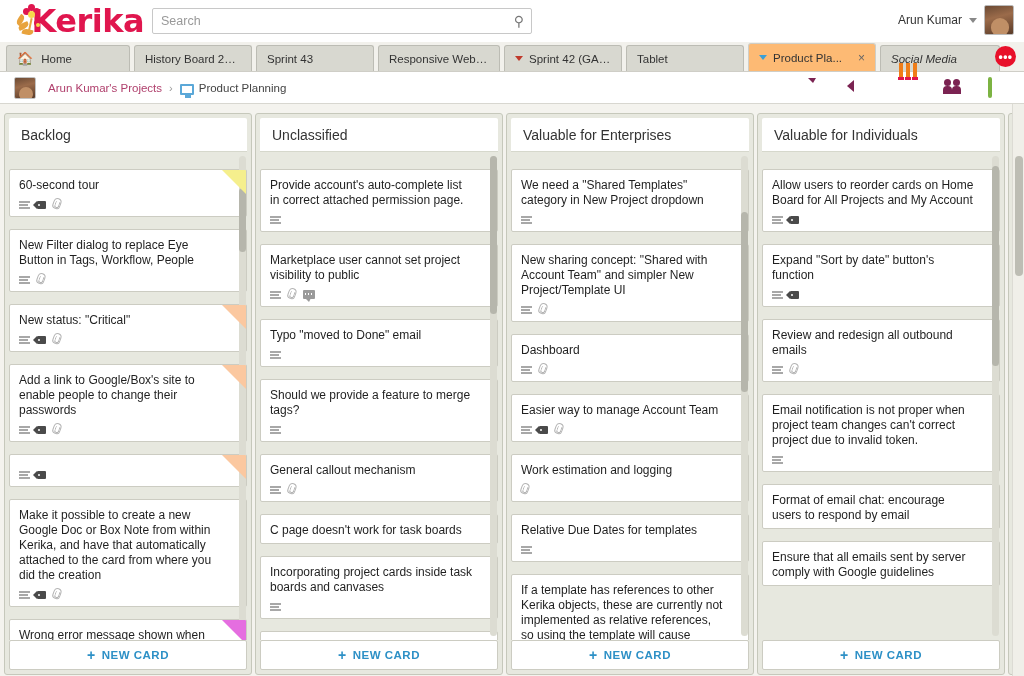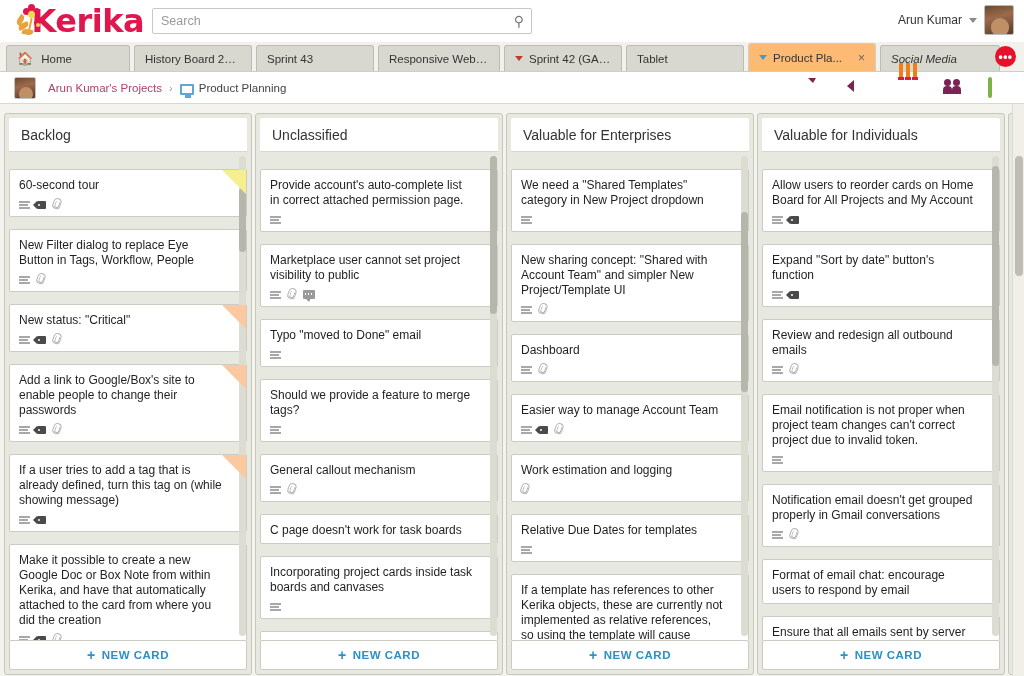--- a/index.html
+++ b/index.html
@@ -555,21 +555,20 @@
               <span></span>
               <span></span>
               <span></span>
             </span>
             <span class="m-tag"></span>
             <span class="m-clip"></span>
           </div>
         </div>
         <div class="card">
           <span class="corner" style="border-top-color:#fbc8a0;"></span>
-          <div class="card-title">If a user tries to add a tag that is already defined, turn this tag on (while showing message)</div>
           <div class="card-meta">
             <span class="m-desc">
               <span></span>
               <span></span>
               <span></span>
             </span>
             <span class="m-tag"></span>
           </div>
         </div>
         <div class="card">
@@ -808,31 +807,20 @@
           <div class="card-title">Email notification is not proper when project team changes can't correct project due to invalid token.</div>
           <div class="card-meta">
             <span class="m-desc">
               <span></span>
               <span></span>
               <span></span>
             </span>
           </div>
         </div>
         <div class="card">
-          <div class="card-title">Notification email doesn't get grouped properly in Gmail conversations</div>
-          <div class="card-meta">
-            <span class="m-desc">
-              <span></span>
-              <span></span>
-              <span></span>
-            </span>
-            <span class="m-clip"></span>
-          </div>
-        </div>
-        <div class="card">
           <div class="card-title">Format of email chat: encourage users to respond by email</div>
         </div>
         <div class="card">
           <div class="card-title">Ensure that all emails sent by server comply with Google guidelines</div>
         </div>
       </div>
       <div class="col-scroll">
         <span class="thumb" style="top:10px;height:200px;"></span>
       </div>
       <div class="newcard">

